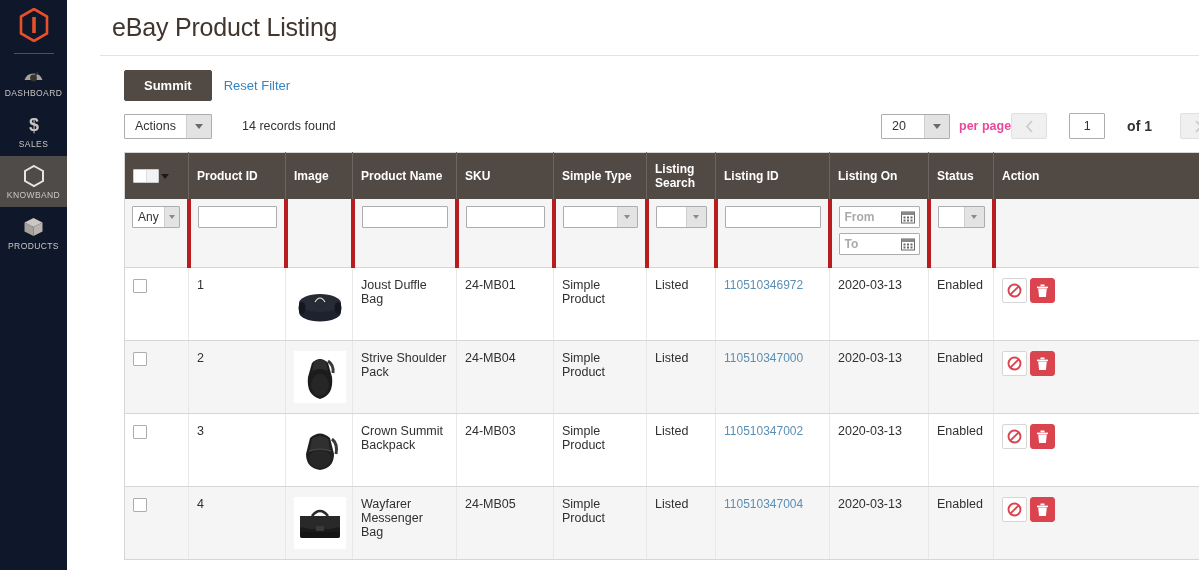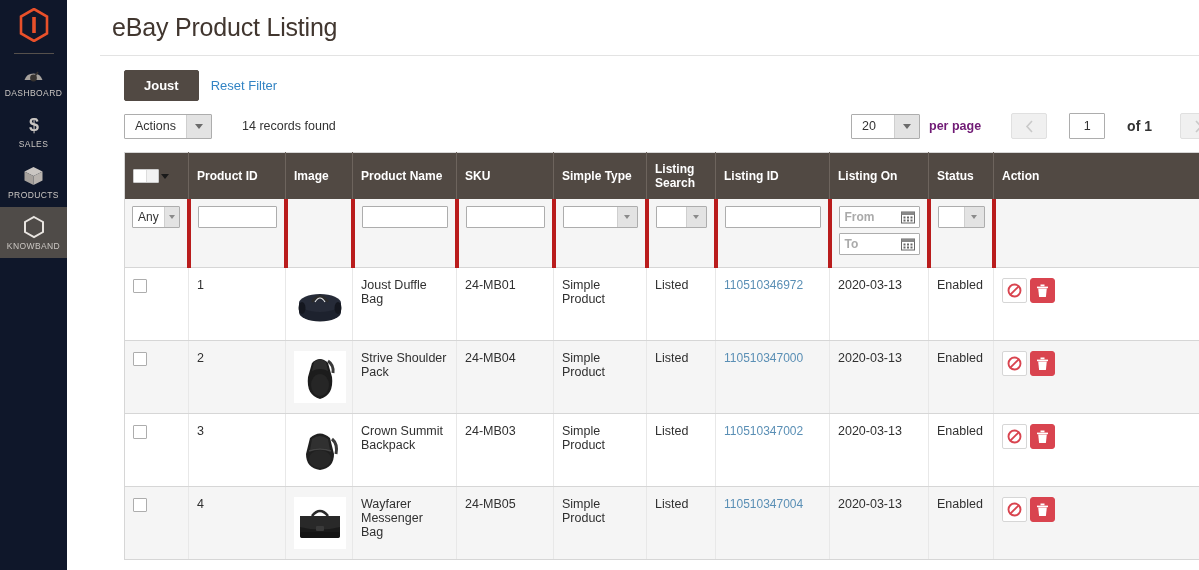--- a/index.html
+++ b/index.html
@@ -106,21 +106,21 @@
     width: 25px; background: #e3e3e3; border-left: 1px solid #cfcfcf;
     display: flex; align-items: center; justify-content: center;
   }
   .caret { width: 0; height: 0; border-left: 4px solid transparent;
            border-right: 4px solid transparent; border-top: 5px solid #6b6b6b; }
   .records-text { font-size: 12.5px; color: #333; margin-left: 30px; }
 
   .pager { margin-left: auto; display: flex; align-items: center; gap: 0; }
   .pp-select { margin-right: 9px; }
   .pp-select .sb-text { min-width: 42px; }
-  .per-page-label { font-size: 12.5px; color: #701a75; font-weight: bold; margin-right: 30px;}
+  .per-page-label { font-size: 12.5px; color: #ec4899; font-weight: bold; }
   .pg-arrow {
     width: 36px; height: 26px; background: #f0f0f0; border: 1px solid #e0e0e0;
     display:flex; align-items:center; justify-content:center;
     color: #cfcfcf; font-size: 14px; cursor: pointer; border-radius: 2px;
   }
   .pg-input {
     width: 36px; height: 26px; border: 1px solid #adadad; border-radius: 1px;
     text-align: center; font-size: 12.5px; color: #333; margin: 0 22px;
     font-family: "Liberation Sans", sans-serif; background:#fff;
   }
@@ -248,51 +248,51 @@
 
     <div class="nav-item">
       <div class="nav-ico">
         <svg width="16" height="20" viewBox="0 0 16 20">
           <text x="8" y="16" font-size="18" font-weight="bold" fill="#cac6c2" text-anchor="middle" font-family="Liberation Sans, sans-serif">$</text>
         </svg>
       </div>
       <div class="nav-label">SALES</div>
     </div>
 
+    <div class="nav-item active">
+      <div class="nav-ico">
+        <svg width="22" height="24" viewBox="0 0 22 24">
+          <polygon points="11,2 20,7 20,17 11,22 2,17 2,7" fill="none" stroke="#e8e4e0" stroke-width="2"></polygon>
+        </svg>
+      </div>
+      <div class="nav-label">KNOWBAND</div>
+    </div>
+
     <div class="nav-item">
       <div class="nav-ico">
         <svg width="21" height="20" viewBox="0 0 21 20">
           <path d="M10.5 1 L19.5 5.5 L10.5 10 L1.5 5.5 Z" fill="#cac6c2"></path>
           <path d="M1.5 5.5 L1.5 14.5 L10.5 19 L10.5 10 Z" fill="#a6a19c"></path>
           <path d="M19.5 5.5 L19.5 14.5 L10.5 19 L10.5 10 Z" fill="#b8b3ae"></path>
         </svg>
       </div>
       <div class="nav-label">PRODUCTS</div>
     </div>
-
-    <div class="nav-item active">
-      <div class="nav-ico">
-        <svg width="22" height="24" viewBox="0 0 22 24">
-          <polygon points="11,2 20,7 20,17 11,22 2,17 2,7" fill="none" stroke="#e8e4e0" stroke-width="2"></polygon>
-        </svg>
-      </div>
-      <div class="nav-label">KNOWBAND</div>
-    </div>
   </div>
 
   <div id="main">
 
     <div id="pagehead">
       <div id="page-title">eBay Product Listing</div>
     </div>
 
     <div id="content">
 
       <div class="toolbar-row1">
-        <button class="search-btn">Joust</button>
+        <button class="search-btn">Summit</button>
         <span class="reset-link">Reset Filter</span>
       </div>
 
       <div class="toolbar-row2">
         <div class="select-box">
           <span class="sb-text">Actions</span>
           <span class="sb-arrow">
               <span class="caret"></span>
             </span>
         </div>

